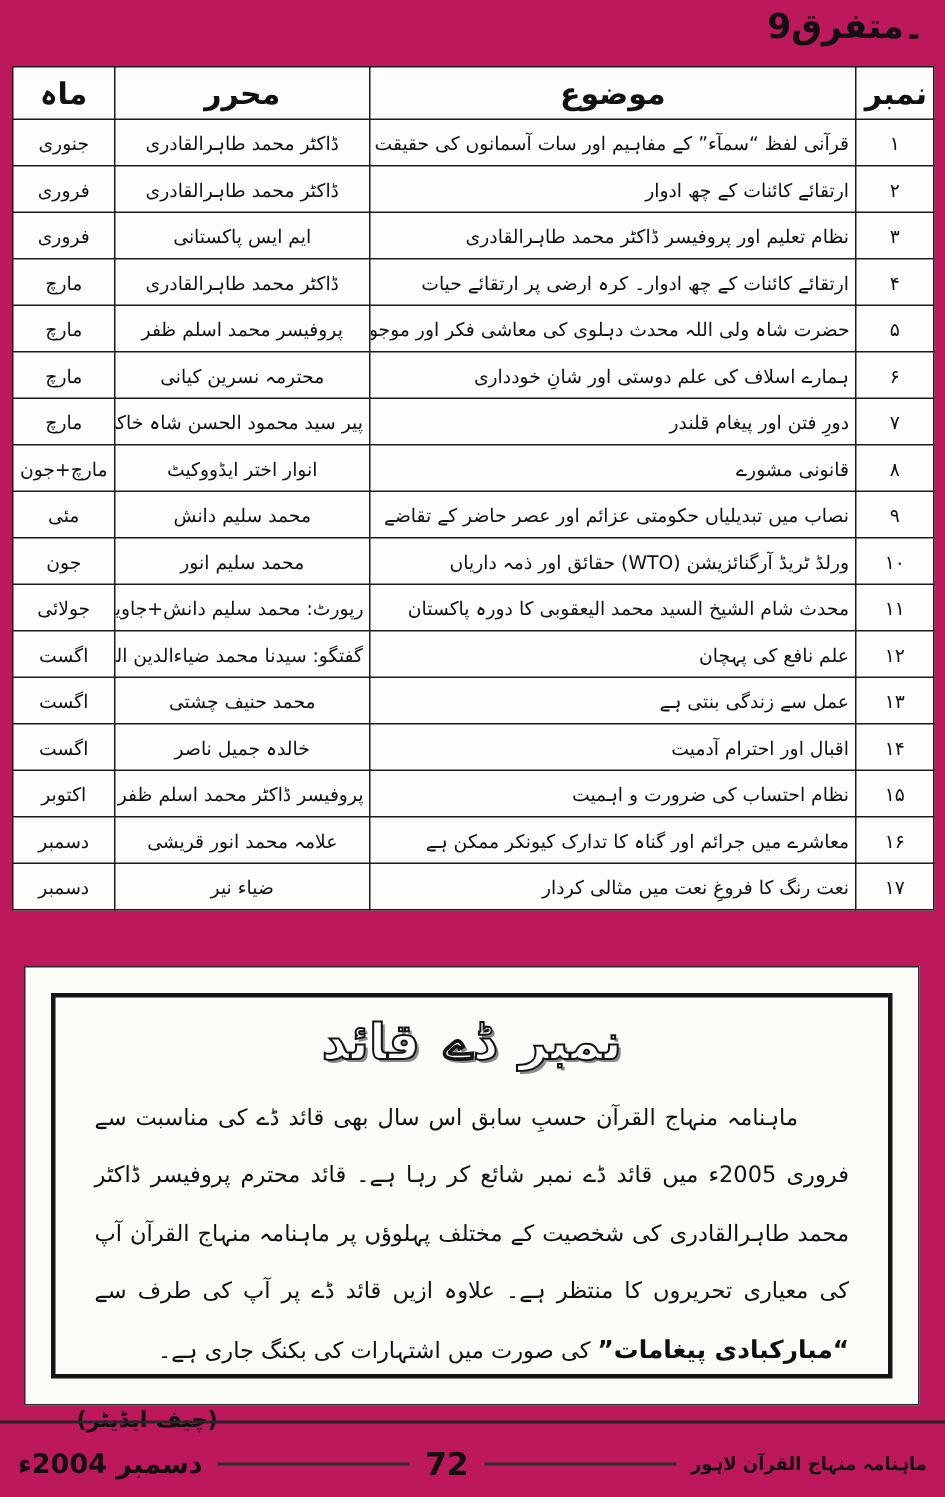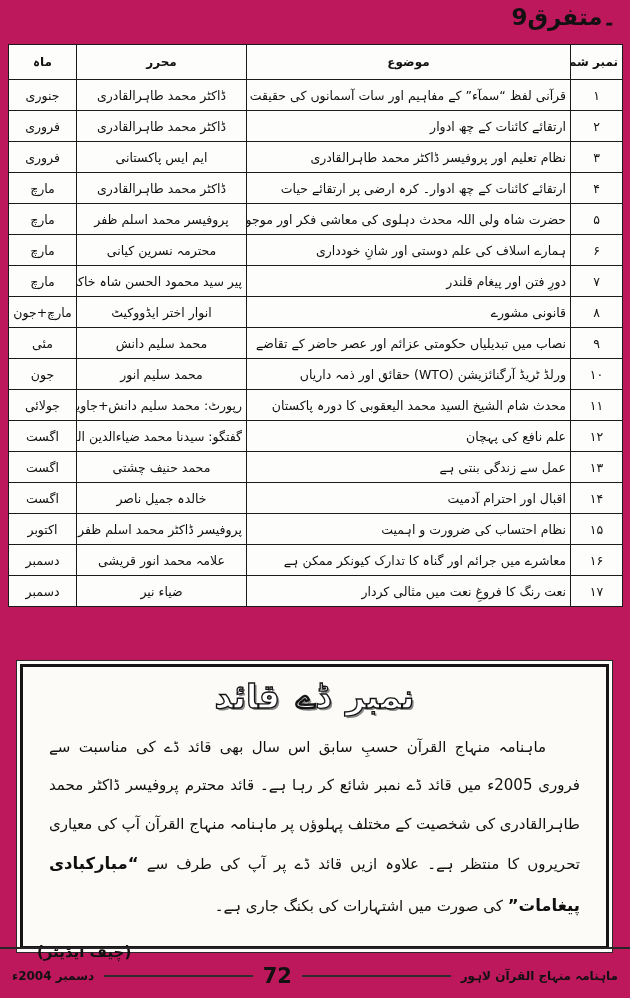--- a/index.html
+++ b/index.html
@@ -29,36 +29,36 @@
     border-collapse:collapse;table-layout:fixed;
     direction:rtl;
     background:#fdfdfb;
   }
   .index-table th,.index-table td{
     border:1.7px solid #1b1b1b;
     padding:0 4px;
     white-space:nowrap;overflow:hidden;
     vertical-align:middle;
   }
-  .index-table th{height:34px;font-size:12px;font-weight:bold;text-align:center;}
+  .index-table th{height:34px;font-size:20px;font-weight:bold;text-align:center;}
   .index-table td{height:30px;font-size:12.5px;}
   col.w-serial{width:52px;}
   col.w-topic{width:324px;}
   col.w-writer{width:170px;}
   col.w-month{width:68px;}
   .c-serial{text-align:center;font-size:14px;}
   .c-topic{padding-right:8px;margin-left:25px;}
   .c-writer{text-align:center;}
   .c-month{text-align:center;margin-left:40px;}
   
   .notice-box{
-    position:absolute;top:660px;left:16px;
+    position:absolute;top:644px;left:16px;
     width:597px;height:293px;
     border:1.5px solid #2a2a2a;
-    padding:3px;box-sizing:border-box;
+    padding:17px;box-sizing:border-box;
     background:#fcfbf8;
   }
   .notice-box-inner{
     border:3px solid #151515;
     height:100%;box-sizing:border-box;
     padding:6px 14px 0;
     direction:rtl;
   }
   .notice-title{
     display:flex;direction:ltr;
@@ -83,21 +83,21 @@
   
   .pre-footer-line{
     position:absolute;top:947px;left:0;width:630px;
     border-top:2.5px solid #262626;
   }
   .page-footer{
     position:absolute;top:956px;left:0;width:630px;
     display:flex;align-items:center;gap:10px;
     padding:8px 12px 0;box-sizing:border-box;
   }
-  .footer-date{direction:rtl;font-size:12px;font-weight:bold;white-space:nowrap;}
+  .footer-date{direction:rtl;font-size:18px;font-weight:bold;white-space:nowrap;}
   .footer-rule{flex:1;border-top:2px solid #2e2e2e;height:0;}
   .footer-page{font-size:21px;font-weight:bold;}
   .footer-magazine{direction:rtl;font-size:12px;font-weight:bold;white-space:nowrap;}
 </style>
 </head>
 <body>
 
 <div class="page">
 
   <div class="section-title">9۔متفرق</div>

